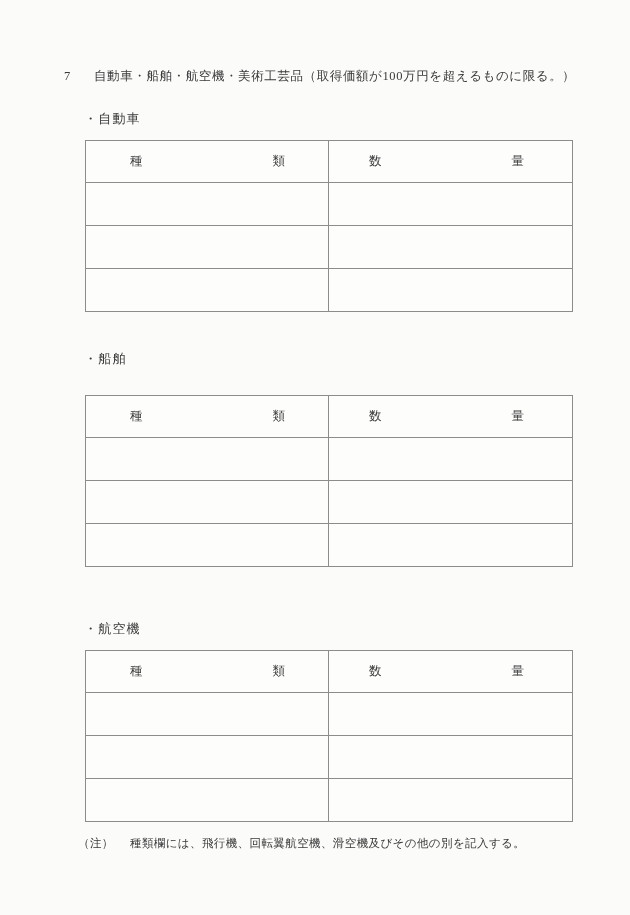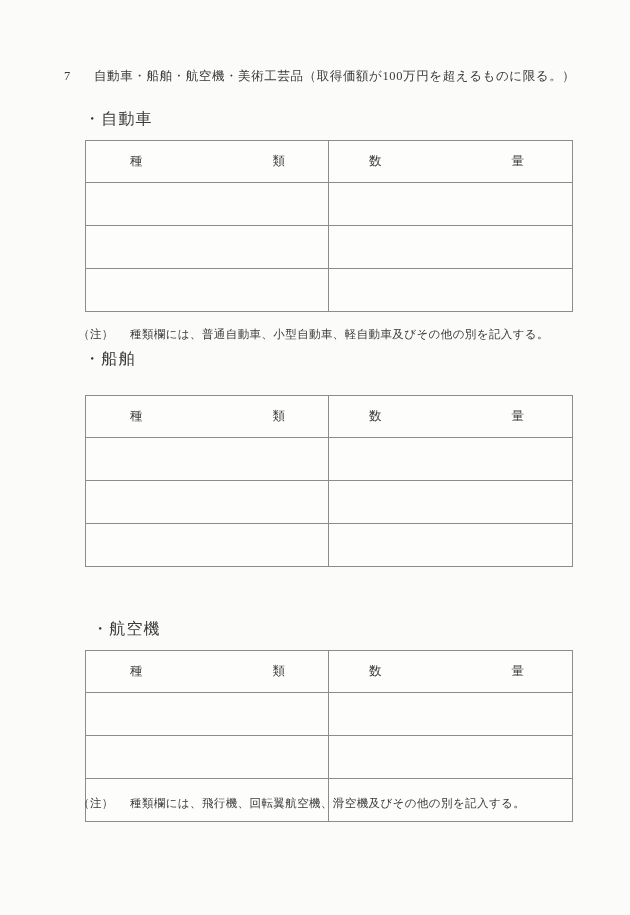--- a/index.html
+++ b/index.html
@@ -34,21 +34,21 @@
   }
   .doc-title .num {
     display: inline-block;
     width: 30px;
   }
 
   
   .sub-heading {
     position: absolute;
     left: 84px;
-    font-size: 16px;
+    font-size: 13px;
     line-height: 18px;
     letter-spacing: 1.2px;
     white-space: nowrap;
     text-align: center;
   }
 
   
   .asset-table {
     position: absolute;
     left: 85px;
@@ -128,23 +128,20 @@
         <td class="col-kind"></td>
         <td class="col-qty"></td>
       </tr>
       <tr>
         <td class="col-kind"></td>
         <td class="col-qty"></td>
       </tr>
     </tbody>
   </table>
 
-  <div class="note" style="top:325px;">
-    <span class="note-label">（注）</span><span>種類欄には、普通自動車、小型自動車、軽自動車及びその他の別を記入する。</span>
-  </div>
 
   <div class="sub-heading" style="top:350px;">・船舶</div>
 
   <table class="asset-table" style="top:395px;">
     <tbody>
       <tr class="head">
         <td class="col-kind">
           <div class="hdr-inner">
             <span>種</span>
             <span>類</span>
@@ -166,21 +163,21 @@
         <td class="col-qty"></td>
       </tr>
       <tr>
         <td class="col-kind"></td>
         <td class="col-qty"></td>
       </tr>
     </tbody>
   </table>
 
 
-  <div class="sub-heading" style="top:620px;margin-left:8px;">・航空機</div>
+  <div class="sub-heading" style="top:620px;">・航空機</div>
 
   <table class="asset-table" style="top:650px;">
     <tbody>
       <tr class="head">
         <td class="col-kind">
           <div class="hdr-inner">
             <span>種</span>
             <span>類</span>
           </div>
         </td>
@@ -199,17 +196,17 @@
         <td class="col-kind"></td>
         <td class="col-qty"></td>
       </tr>
       <tr>
         <td class="col-kind"></td>
         <td class="col-qty"></td>
       </tr>
     </tbody>
   </table>
 
-  <div class="note" style="top:794px;">
+  <div class="note" style="top:834px;">
     <span class="note-label">（注）</span><span>種類欄には、飛行機、回転翼航空機、滑空機及びその他の別を記入する。</span>
   </div>
 
 </div>
 
 </body></html>

